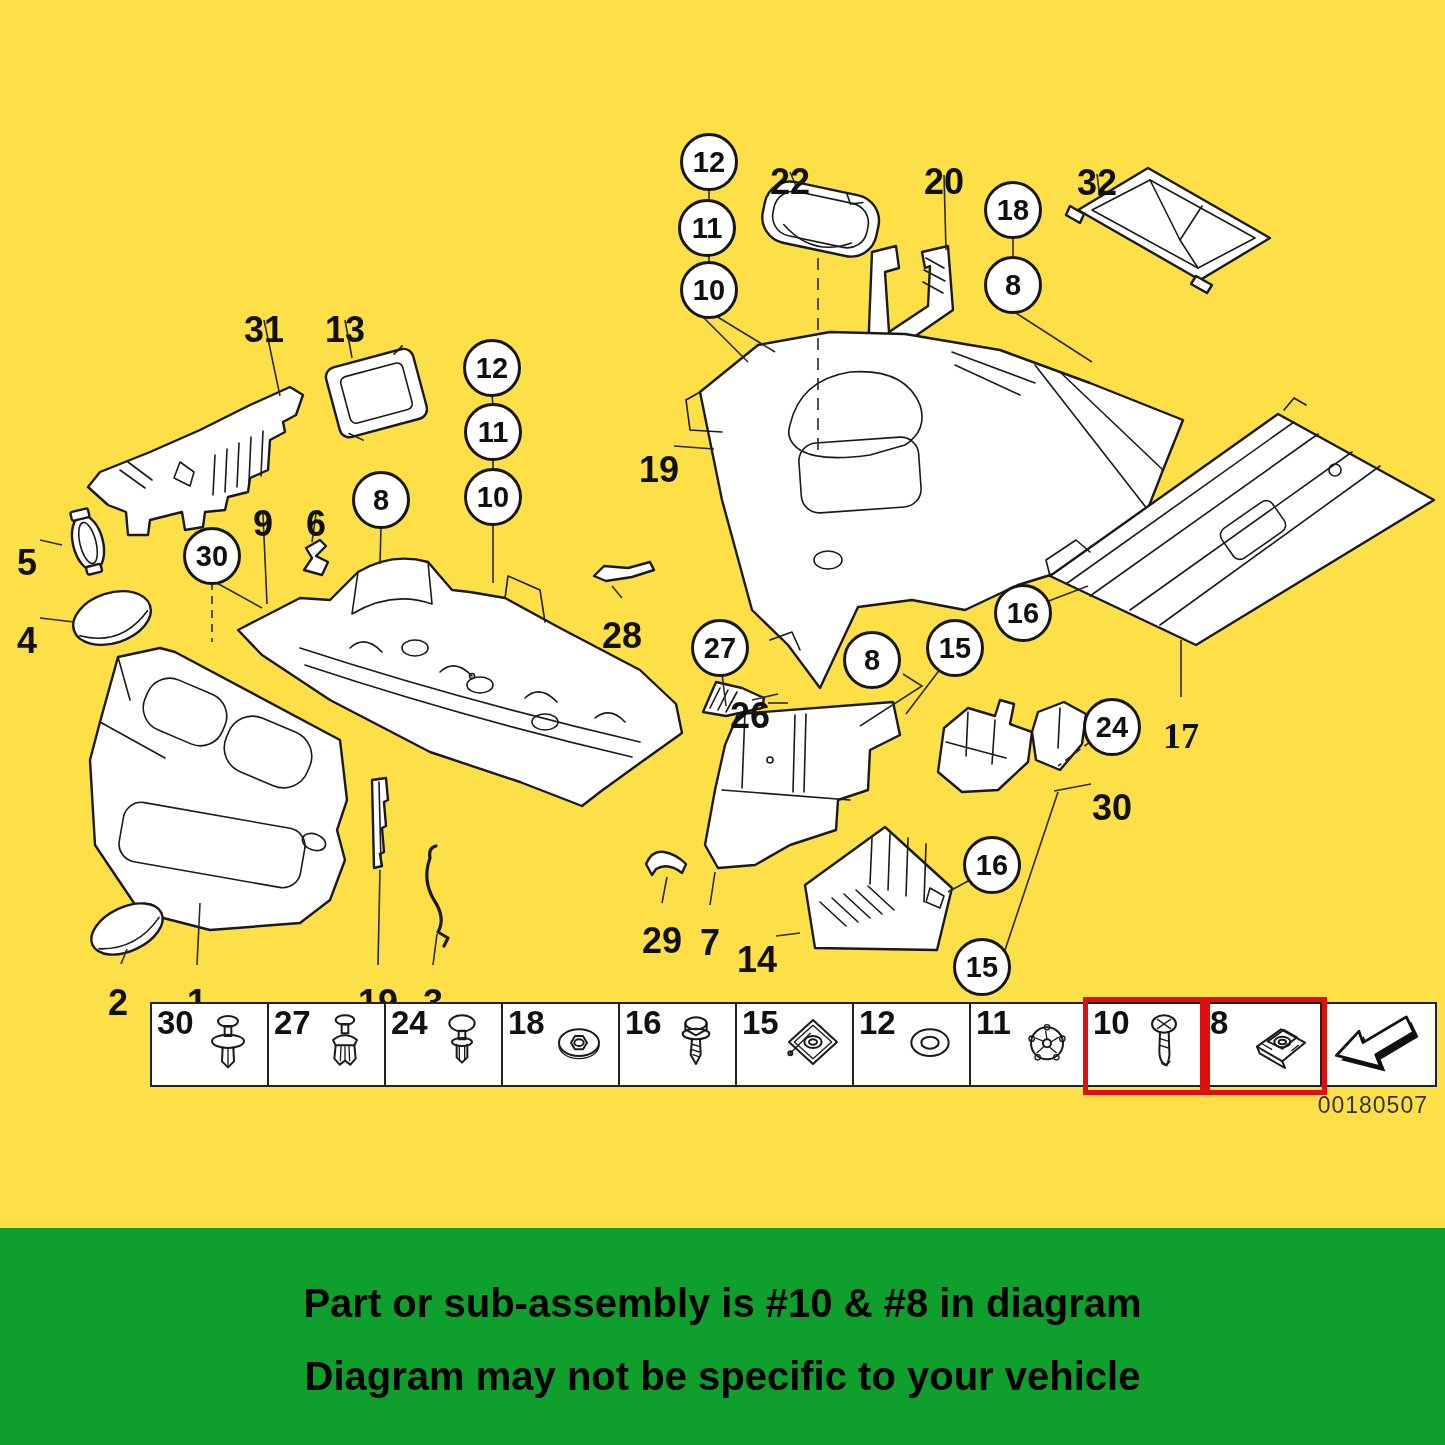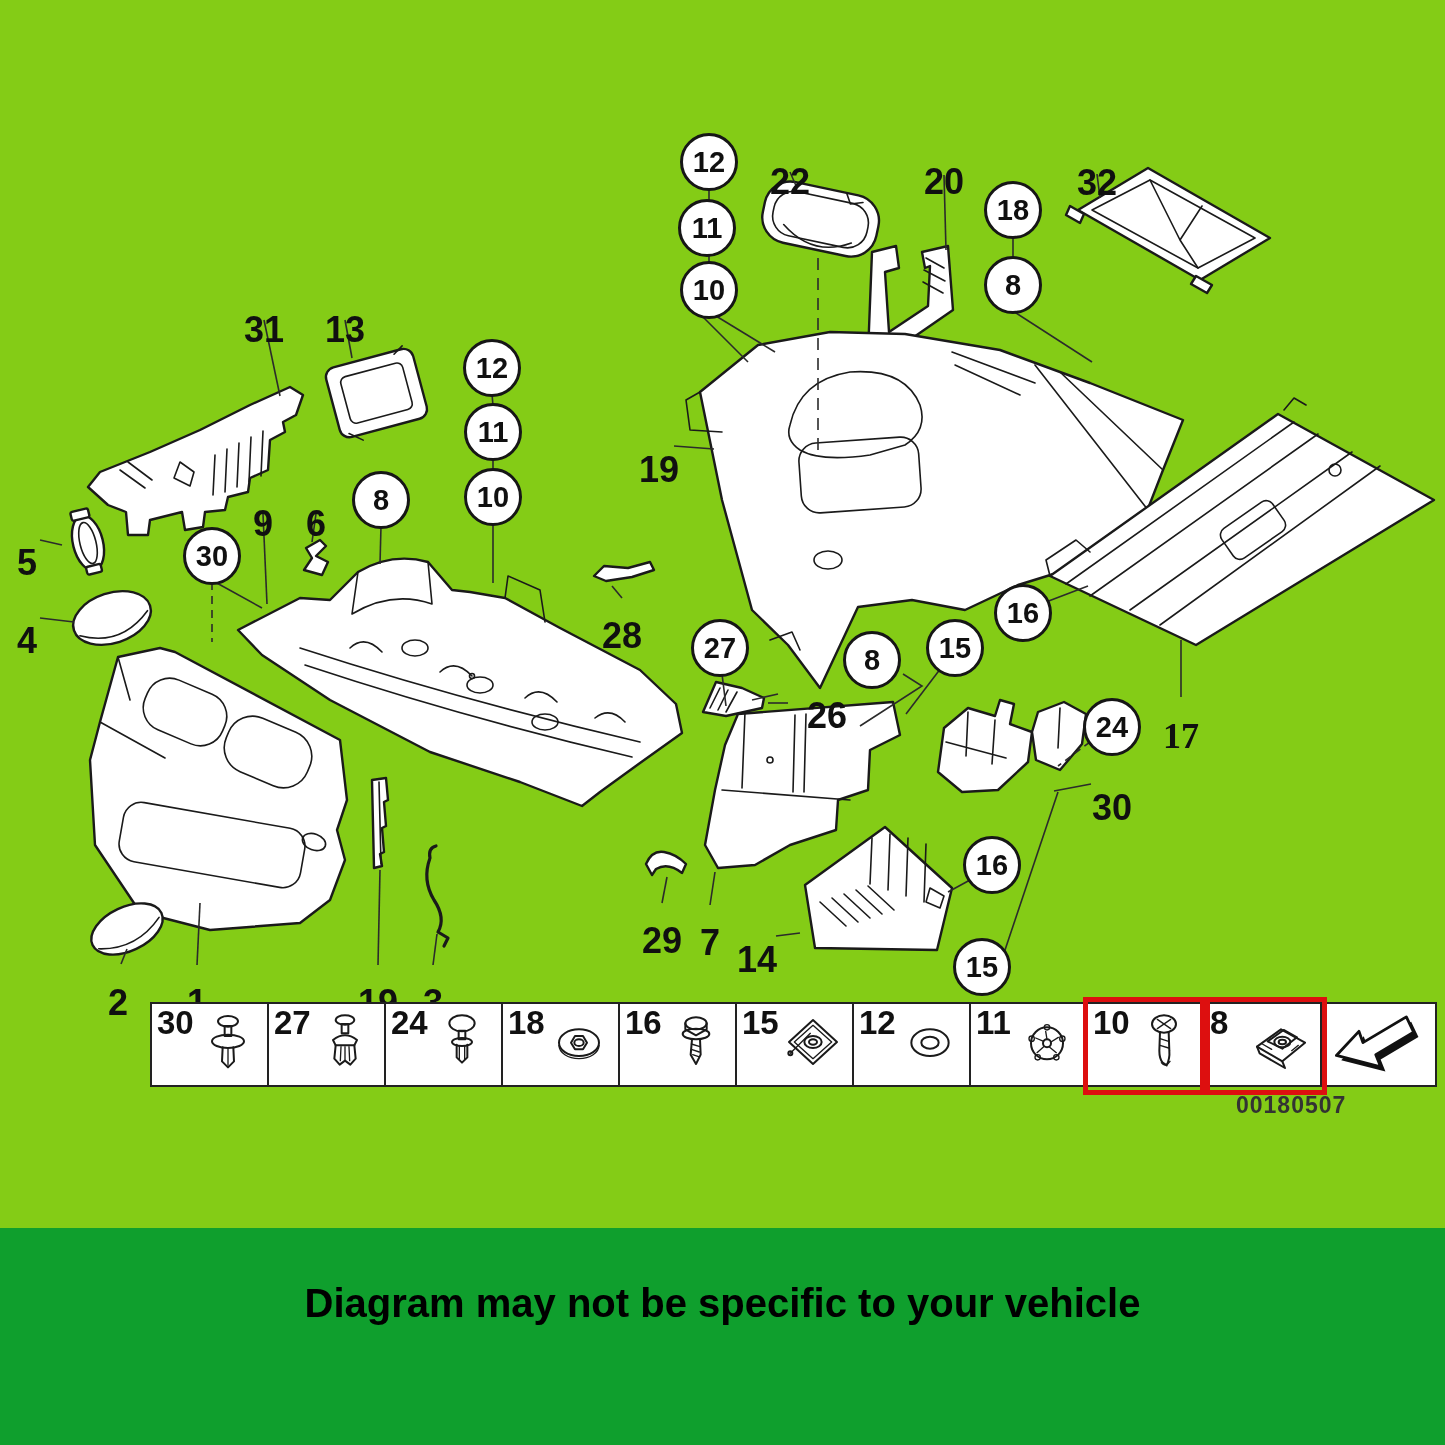--- a/index.html
+++ b/index.html
@@ -1,16 +1,16 @@
 <!DOCTYPE html>
 <html><head>
 <meta charset="utf-8">
 <style>
   html,body{margin:0;padding:0;background:#ffffff;}
-  #stage{position:relative;width:1445px;height:1445px;background:#84cc16;overflow:hidden;
+  #stage{position:relative;width:1445px;height:1445px;background:#fde047;overflow:hidden;
          font-family:"Liberation Sans","DejaVu Sans",sans-serif;}
   svg{display:block;}
   #parts-svg{position:absolute;left:0;top:0;}
   #parts-svg .part{fill:#ffffff;stroke:#1a1a1a;stroke-width:2.4;stroke-linejoin:round;stroke-linecap:round;}
   #parts-svg .det{fill:none;stroke:#1a1a1a;stroke-width:1.6;stroke-linejoin:round;stroke-linecap:round;}
   #parts-svg .leader{fill:none;stroke:#2b2b2b;stroke-width:1.6;}
   
   .callout{position:absolute;transform:translate(-50%,-50%);color:#101010;font-weight:700;
            display:flex;align-items:center;justify-content:center;white-space:nowrap;}
   .callout.circled{width:52px;height:52px;border:3px solid #161616;border-radius:50%;
@@ -19,22 +19,22 @@
   
   #legend{position:absolute;left:150px;top:1002px;width:1287px;height:85px;
           border:2px solid #222;background:#fff;box-sizing:border-box;}
   .cell{position:absolute;top:0;height:81px;border-right:2px solid #222;box-sizing:border-box;}
   .cell .num{position:absolute;left:5px;top:0px;font-size:33px;font-weight:700;color:#111;}
   .cell svg{position:absolute;left:44px;top:3px;}
   .cell svg *{stroke:#1a1a1a;stroke-width:3;fill:none;stroke-linejoin:round;stroke-linecap:round;}
   .cell svg .t{stroke-width:2;}
   .hl-box{position:absolute;box-sizing:border-box;border:5px solid #dd0f0f;z-index:5;}
   #arrow-cell{position:absolute;left:1172px;top:0;width:111px;height:81px;}
-  #image-number{position:absolute;left:1236px;top:1092px;width:192px;text-align:left;
-                font-size:23px;font-weight:700;color:#333;letter-spacing:1px;}
+  #image-number{position:absolute;left:1236px;top:1092px;width:192px;text-align:right;
+                font-size:23px;font-weight:400;color:#333;letter-spacing:1px;}
   
   #banner{position:absolute;left:0;top:1228px;width:1445px;height:217px;
           display:flex;flex-direction:column;align-items:center;padding-top:52px;box-sizing:border-box;}
   #banner p{margin:0 0 27px 0;font-size:40px;line-height:46px;font-weight:700;}
 </style>
 </head>
 <body>
 
 <div id="stage">
 
@@ -235,21 +235,21 @@
       <div class="callout circled" style="left: 493px; top: 497px;">10</div>
       <div class="callout plain" style="left: 263px; top: 500px;">9</div>
       <div class="callout plain" style="left: 316px; top: 500px;">6</div>
       <div class="callout circled" style="left: 381px; top: 500px;">8</div>
       <div class="callout circled" style="left: 212px; top: 556px;">30</div>
       <div class="callout plain" style="left: 27px; top: 539px;">5</div>
       <div class="callout plain" style="left: 27px; top: 617px;">4</div>
       <div class="callout plain" style="left: 659px; top: 446px;">19</div>
       <div class="callout plain" style="left: 622px; top: 612px;">28</div>
       <div class="callout circled" style="left: 720px; top: 648px;">27</div>
-      <div class="callout plain" style="left: 827px; top: 692px;">26</div>
+      <div class="callout plain" style="left: 750px; top: 692px;">26</div>
       <div class="callout circled" style="left: 872px; top: 660px;">8</div>
       <div class="callout circled" style="left: 955px; top: 648px;">15</div>
       <div class="callout circled" style="left: 1023px; top: 613px;">16</div>
       <div class="callout circled" style="left: 1112px; top: 727px;">24</div>
       <div class="callout plain" style="left: 1112px; top: 784px;">30</div>
       <div class="callout plain" style="left: 1181px; top: 712px; font-family: Liberation Serif, serif;">17</div>
       <div class="callout plain" style="left: 118px; top: 979px;">2</div>
       <div class="callout plain" style="left: 197px; top: 979px;">1</div>
       <div class="callout plain" style="left: 378px; top: 979px;">19</div>
       <div class="callout plain" style="left: 433px; top: 979px;">3</div>
@@ -368,18 +368,19 @@
       <svg width="102" height="74" viewBox="0 0 112 92">
         <path d="M14 70 L42 40 L47 54 L101 22 L110 41 L63 69 L69 84 Z" fill="#111"></path>
         <path d="M8 64 L36 34 L41 48 L95 16 L104 35 L57 63 L63 78 Z" fill="#fff" stroke="#111" stroke-width="3.5" stroke-linejoin="round"></path>
       </svg>
     </div>
   </div>
 
   <div id="image-number">00180507</div>
 
   <div id="banner" style="background: rgb(15, 159, 45); color: rgb(0, 0, 0);">
+    <p>Part or sub-assembly is #10 &amp; #8 in diagram</p>
     <p>Diagram may not be specific to your vehicle</p>
   </div>
 
 <div class="hl-box" style="left: 1083px; top: 997px; width: 127px; height: 98px; border-color: rgb(221, 15, 15);"></div>
     <div class="hl-box" style="left: 1200px; top: 997px; width: 127px; height: 98px; border-color: rgb(221, 15, 15);"></div>
   </div>
 
 </body></html>

